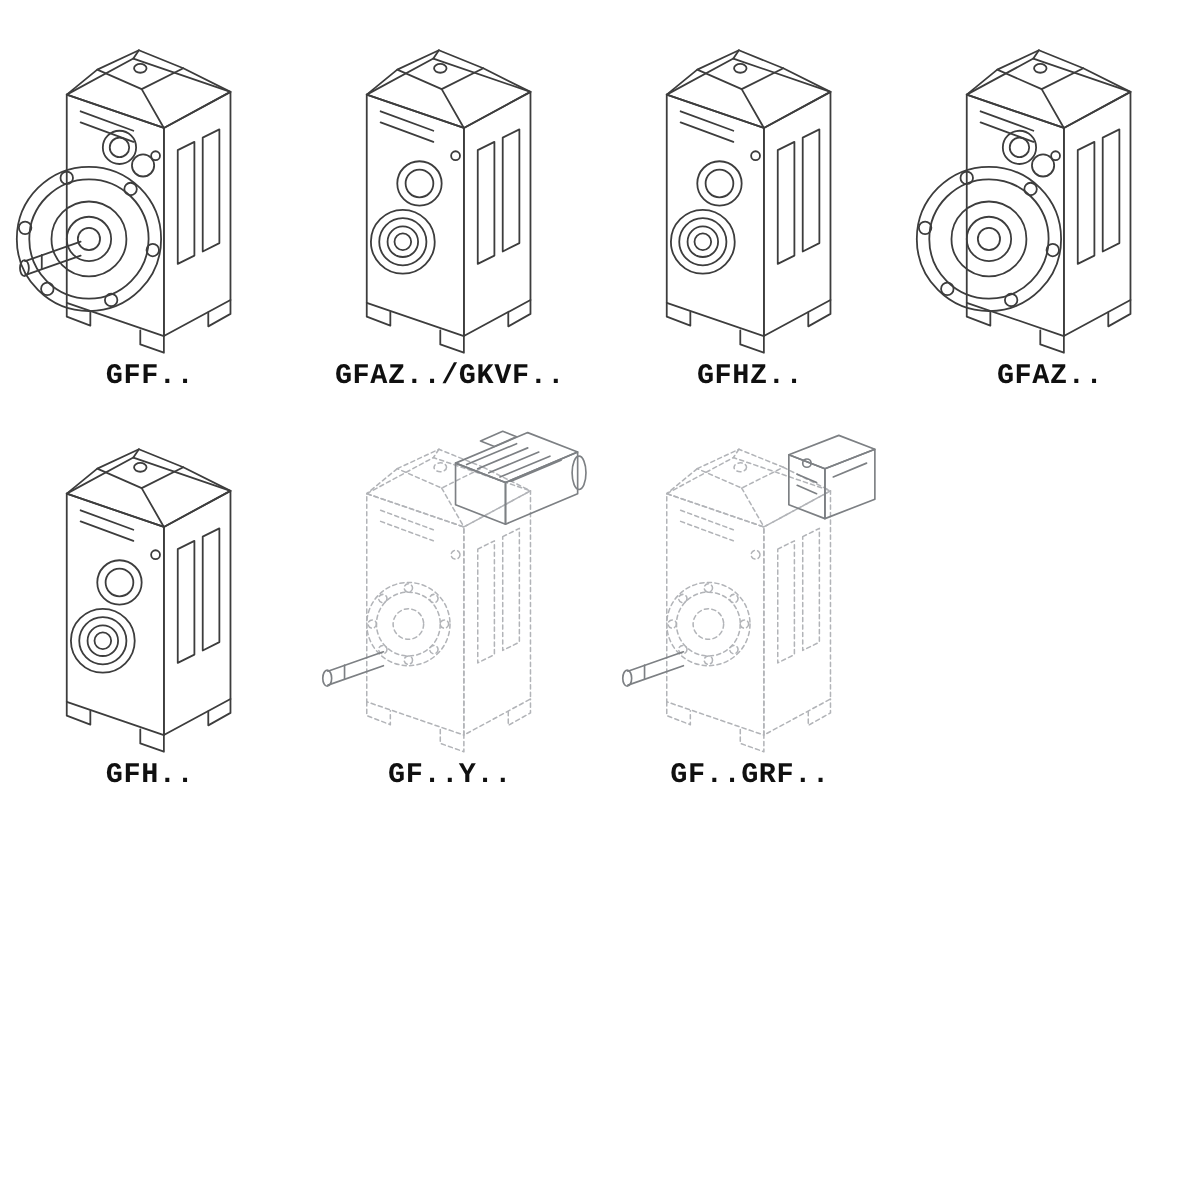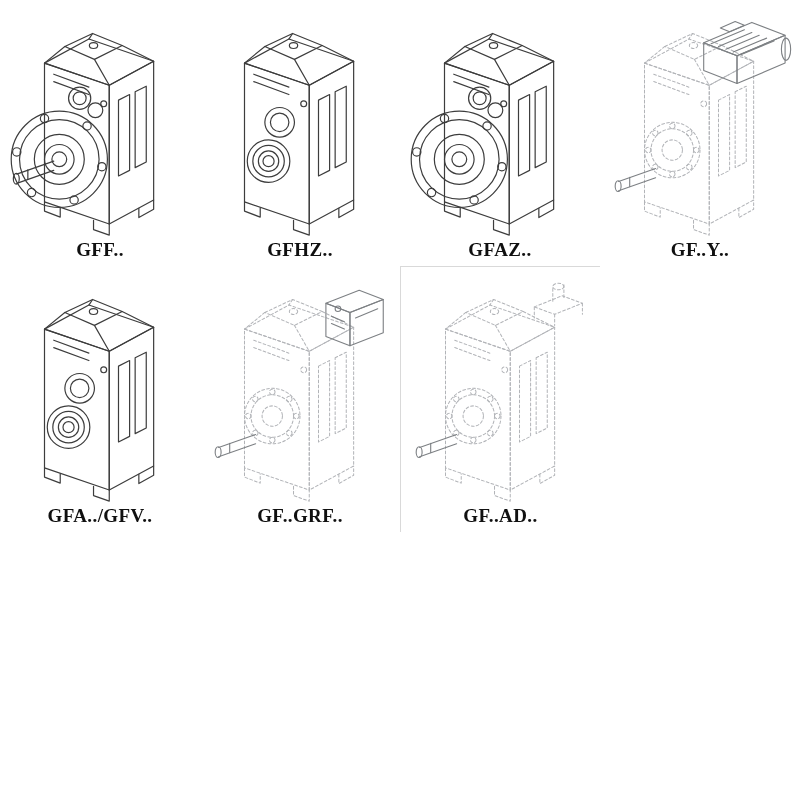--- a/index.html
+++ b/index.html
@@ -2,21 +2,21 @@
 <html style="--background: #ffffff; --ink: #3d3d3d; --ghost: #b2b4b8; --ink-light: #7d8084; --label-color: #101010;"><head>
 <meta charset="utf-8">
 <style>
   * { margin:0; padding:0; box-sizing:border-box; }
   html,body { width:800px; height:800px; }
   body {
     background: var(--background, #ffffff);
     font-family: "Liberation Serif", serif;
     overflow: hidden;
   }
-  .page { width:800px; height:795px; }
+  .page { width:800px; height:795px;font-family:Liberation Mono, monospace; }
   .grid {
     display:grid;
     grid-template-columns: repeat(4, 200px);
     grid-template-rows: repeat(3, 266px);
   }
   .cell {
     display:flex;
     flex-direction:column;
     align-items:center;
     justify-content:flex-end;
@@ -157,20 +157,29 @@
         <g class="ink">
           <use href="#p-housing"></use>
           <use href="#p-topbores"></use>
           <use href="#p-flange"></use>
           <use href="#p-stub" transform="translate(50,160)"></use>
         </g>
       </svg>
       <figcaption class="label">GFF..</figcaption>
     </figure>
 
+    <figure class="cell">
+      <svg viewBox="0 0 200 240">
+        <g class="ink">
+          <use href="#p-housing"></use>
+          <use href="#p-bores"></use>
+        </g>
+      </svg>
+      <figcaption class="label">GFAZ../GKVF..</figcaption>
+    </figure>
 
     <figure class="cell">
       <svg viewBox="0 0 200 240">
         <g class="ink">
           <use href="#p-housing"></use>
           <use href="#p-bores"></use>
         </g>
       </svg>
       <figcaption class="label">GFHZ..</figcaption>
     </figure>
@@ -179,70 +188,57 @@
       <svg viewBox="0 0 200 240">
         <g class="ink">
           <use href="#p-housing"></use>
           <use href="#p-topbores"></use>
           <use href="#p-flange"></use>
         </g>
       </svg>
       <figcaption class="label">GFAZ..</figcaption>
     </figure>
 
+    <figure class="cell">
+      <svg viewBox="0 0 200 240">
+        <g class="ink">
+          <use href="#p-housing"></use>
+          <use href="#p-bores"></use>
+        </g>
+      </svg>
+      <figcaption class="label">GFH..</figcaption>
+    </figure>
 
 
 
     <figure class="cell">
       <svg viewBox="0 0 200 240">
         <g class="ghost">
           <use href="#p-housing"></use>
           <use href="#p-hub"></use>
         </g>
         <g class="solidlight">
           <use href="#p-motor"></use>
           <use href="#p-stub" transform="translate(52,168)"></use>
         </g>
       </svg>
       <figcaption class="label">GF..Y..</figcaption>
     </figure>
 
 
-    <figure class="cell">
-      <svg viewBox="0 0 200 240">
-        <g class="ink">
-          <use href="#p-housing"></use>
-          <use href="#p-bores"></use>
-        </g>
-      </svg>
-      <figcaption class="label">GFA../GFV..</figcaption>
-    </figure>
 
     <figure class="cell">
       <svg viewBox="0 0 200 240">
         <g class="ghost">
           <use href="#p-housing"></use>
           <use href="#p-hub"></use>
         </g>
         <g class="solidlight">
           <use href="#p-grf"></use>
           <use href="#p-stub" transform="translate(52,168)"></use>
         </g>
       </svg>
       <figcaption class="label">GF..GRF..</figcaption>
     </figure>
 
-    <figure class="cell boxed">
-      <svg viewBox="0 0 200 240">
-        <g class="ghost">
-          <use href="#p-housing"></use>
-          <use href="#p-hub"></use>
-          <use href="#p-ad"></use>
-        </g>
-        <g class="solidlight">
-          <use href="#p-stub" transform="translate(52,168)"></use>
-        </g>
-      </svg>
-      <figcaption class="label">GF..AD..</figcaption>
-    </figure>
 
   </div>
 </div>
 
 </body></html>

